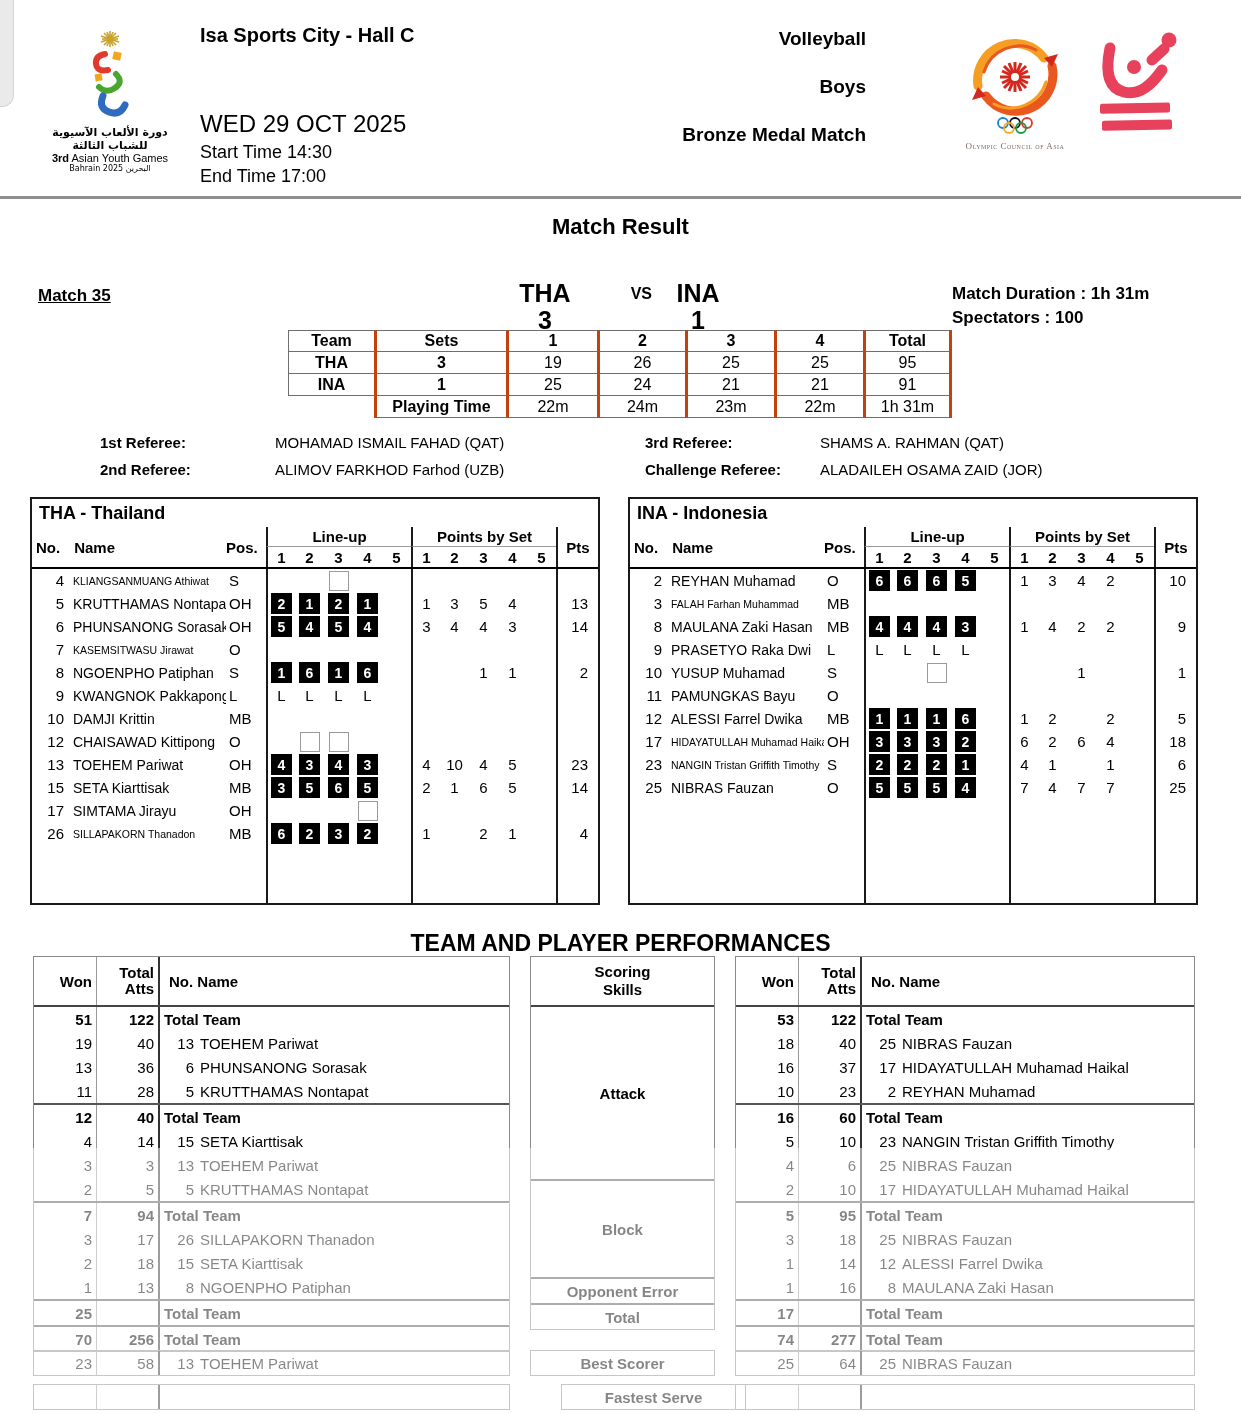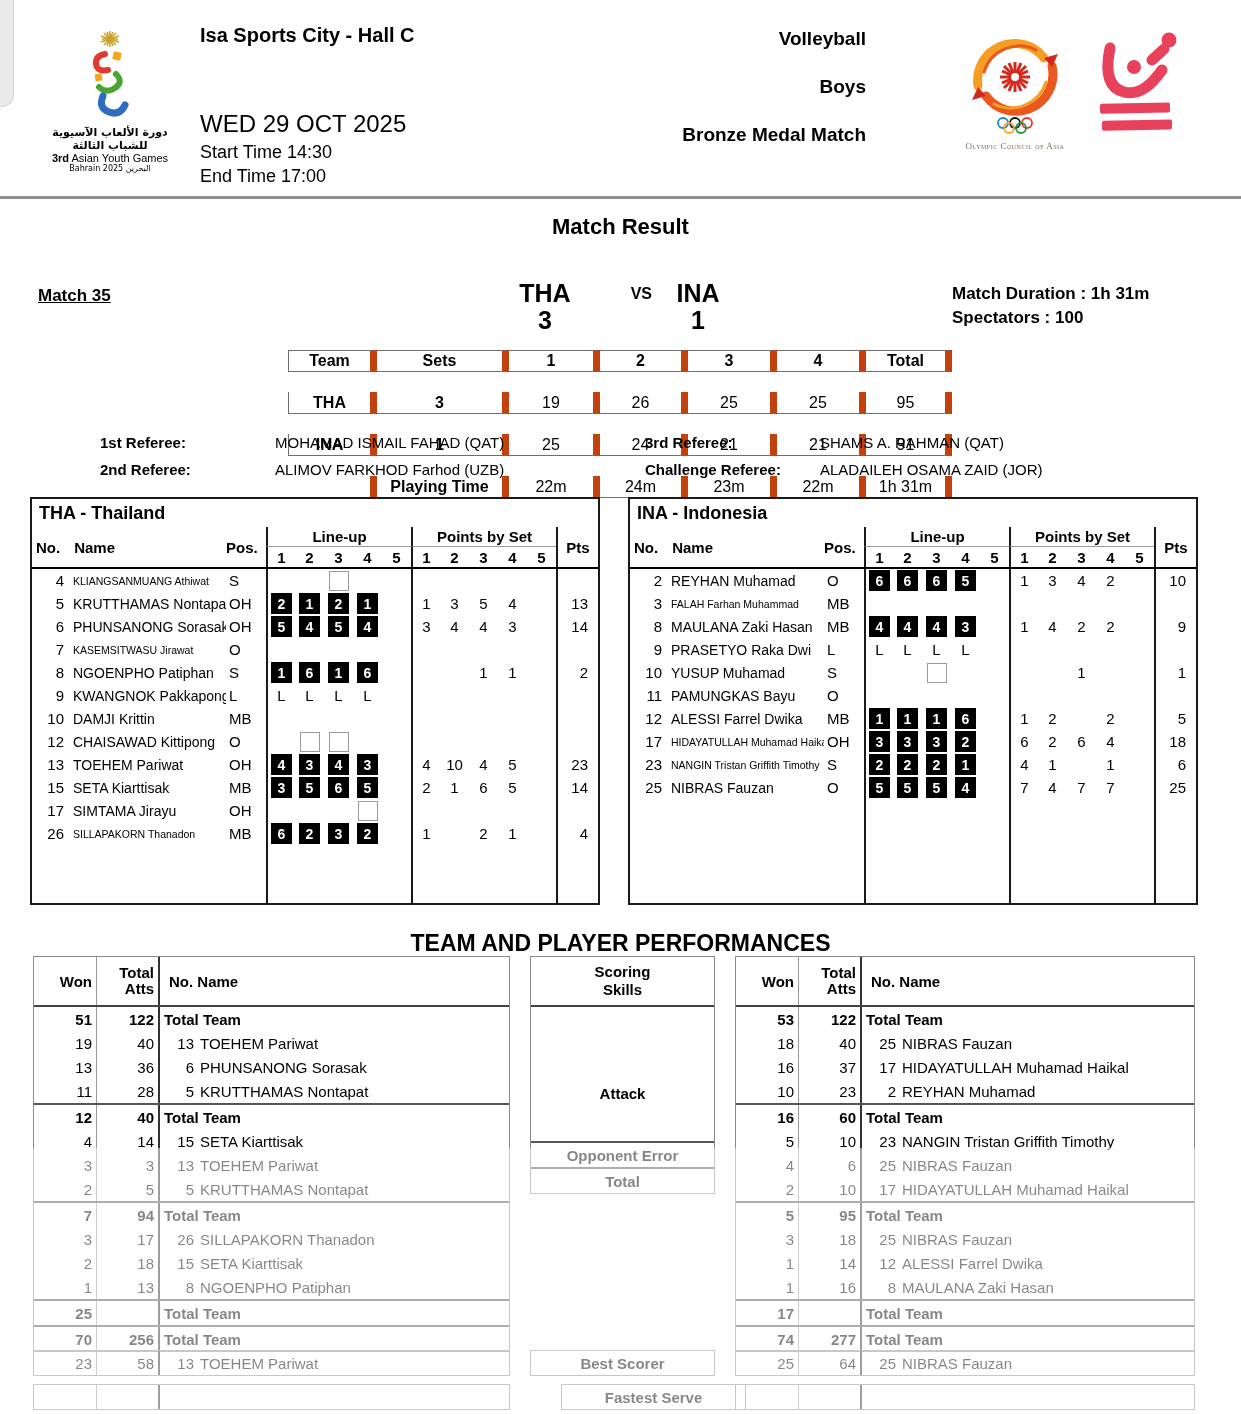--- a/index.html
+++ b/index.html
@@ -38,21 +38,21 @@
   #spectators{ position:absolute; left:952px; top:308px; font-size:17px; font-weight:bold; }
   #team-a  { position:absolute; left:505px; top:279px; width:80px; text-align:center; font-size:25px; font-weight:bold; }
   #vs      { position:absolute; left:592px; top:285px; width:60px; text-align:right; font-size:16px; font-weight:bold; }
   #team-b  { position:absolute; left:658px; top:279px; width:80px; text-align:center; font-size:25px; font-weight:bold; }
   #score-a { position:absolute; left:505px; top:306px; width:80px; text-align:center; font-size:25px; font-weight:bold; }
   #score-b { position:absolute; left:658px; top:306px; width:80px; text-align:center; font-size:25px; font-weight:bold; }
 
   #set-table { position:absolute; left:288px; top:330px; width:664px; }
   .st-row  { display:flex; }
   .st-cell { box-sizing:border-box; height:22px; display:flex; align-items:center; justify-content:center;
-             font-size:16px; border-right:7px solid #c2410c; border-bottom:1px solid #6e6e6e;margin-top:20px; }
+             font-size:16px; border-right:3px solid #c2410c; border-bottom:1px solid #6e6e6e; }
   .st-row:first-child .st-cell { border-top:1px solid #6e6e6e; }
   .st-cell.first { border-left:1px solid #6e6e6e; }
   .st-bold { font-weight:bold; }
   .st-blank { border-left:none !important; border-bottom:none !important; border-top:none !important; }
   .c0{width:89px}.c1{width:132px}.c2{width:91px}.c3{width:88px}.c4{width:89px}.c5{width:89px}.c6{width:86px}
 
   
   .ref-label { position:absolute; font-size:15px; font-weight:bold; }
   .ref-name  { position:absolute; font-size:15px; }
 
@@ -921,20 +921,21 @@
           <span class="p-atts">256</span>
           <span class="p-name team">Total Team</span>
         </div>
       </div>
     </div>
 
   <div id="perf-mid-main" class="pbox">
     <div class="m-head">Scoring
 Skills</div>
     <div class="m-sect m-h96 nb">Attack</div>
+    <div class="m-sect m-h96">Block</div>
     <div class="m-sect m-h24">Opponent Error</div>
     <div class="m-sect m-h24">Total</div>
   </div>
 
   <div id="perf-right-main" class="pbox">
       <div class="p-head">
         <span class="h-won">Won</span>
         <span class="h-atts">Total
 Atts</span>
         <span class="h-name">No. Name</span>

